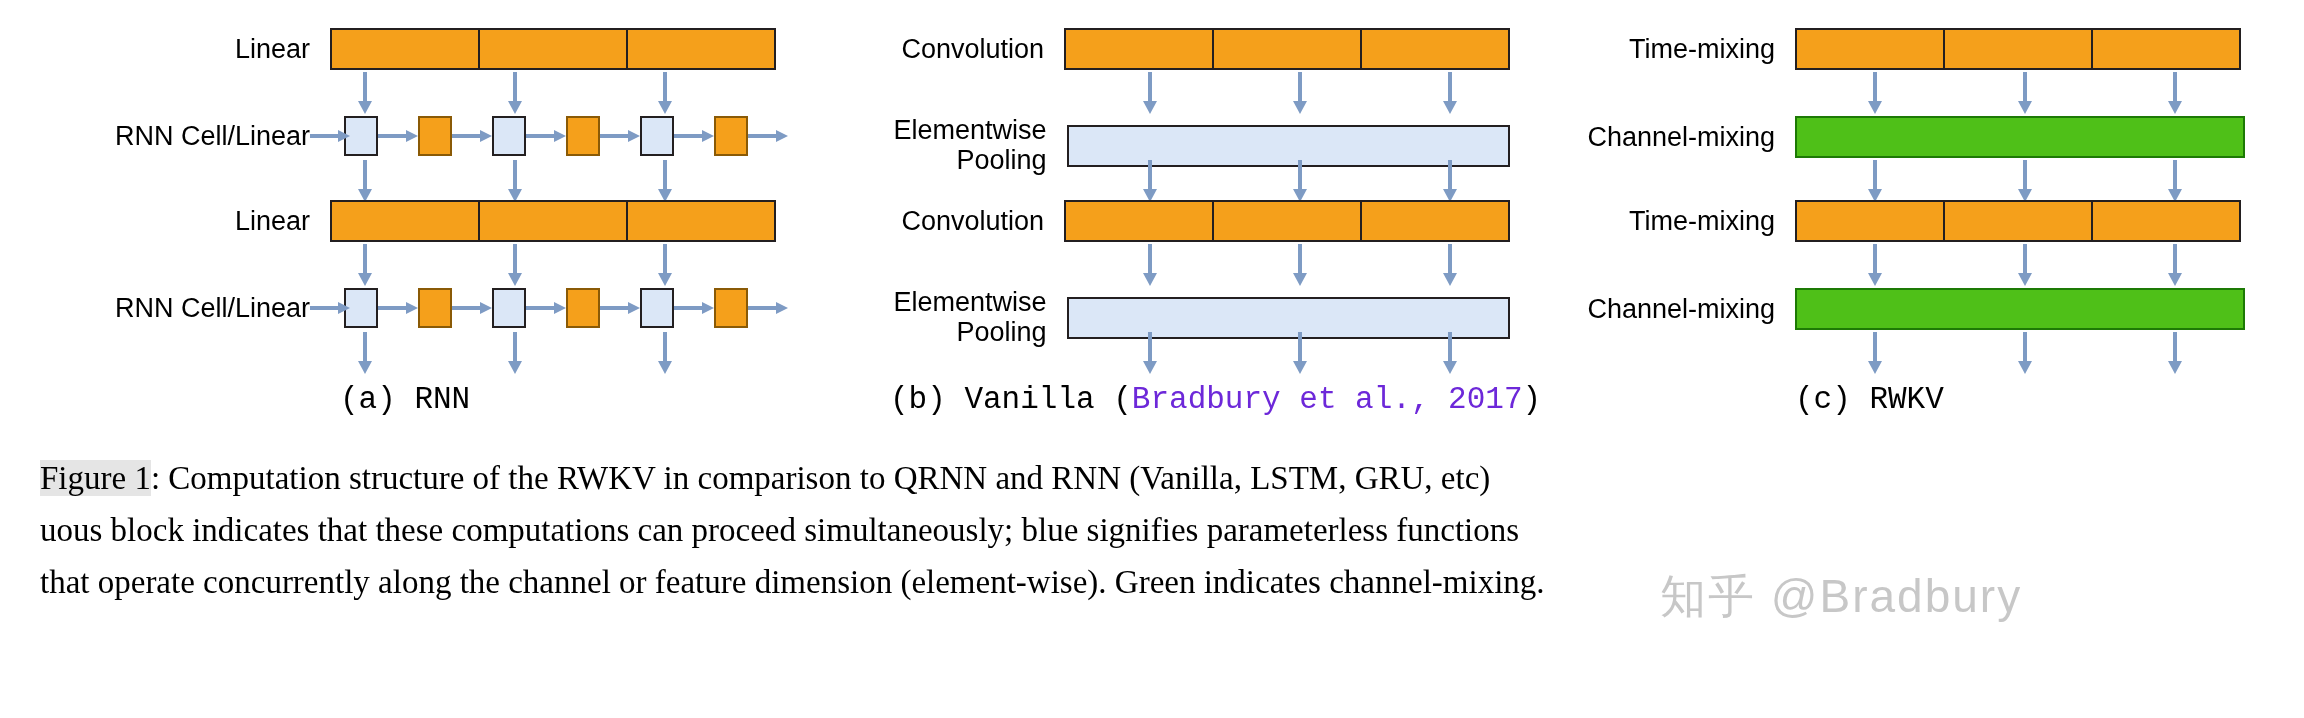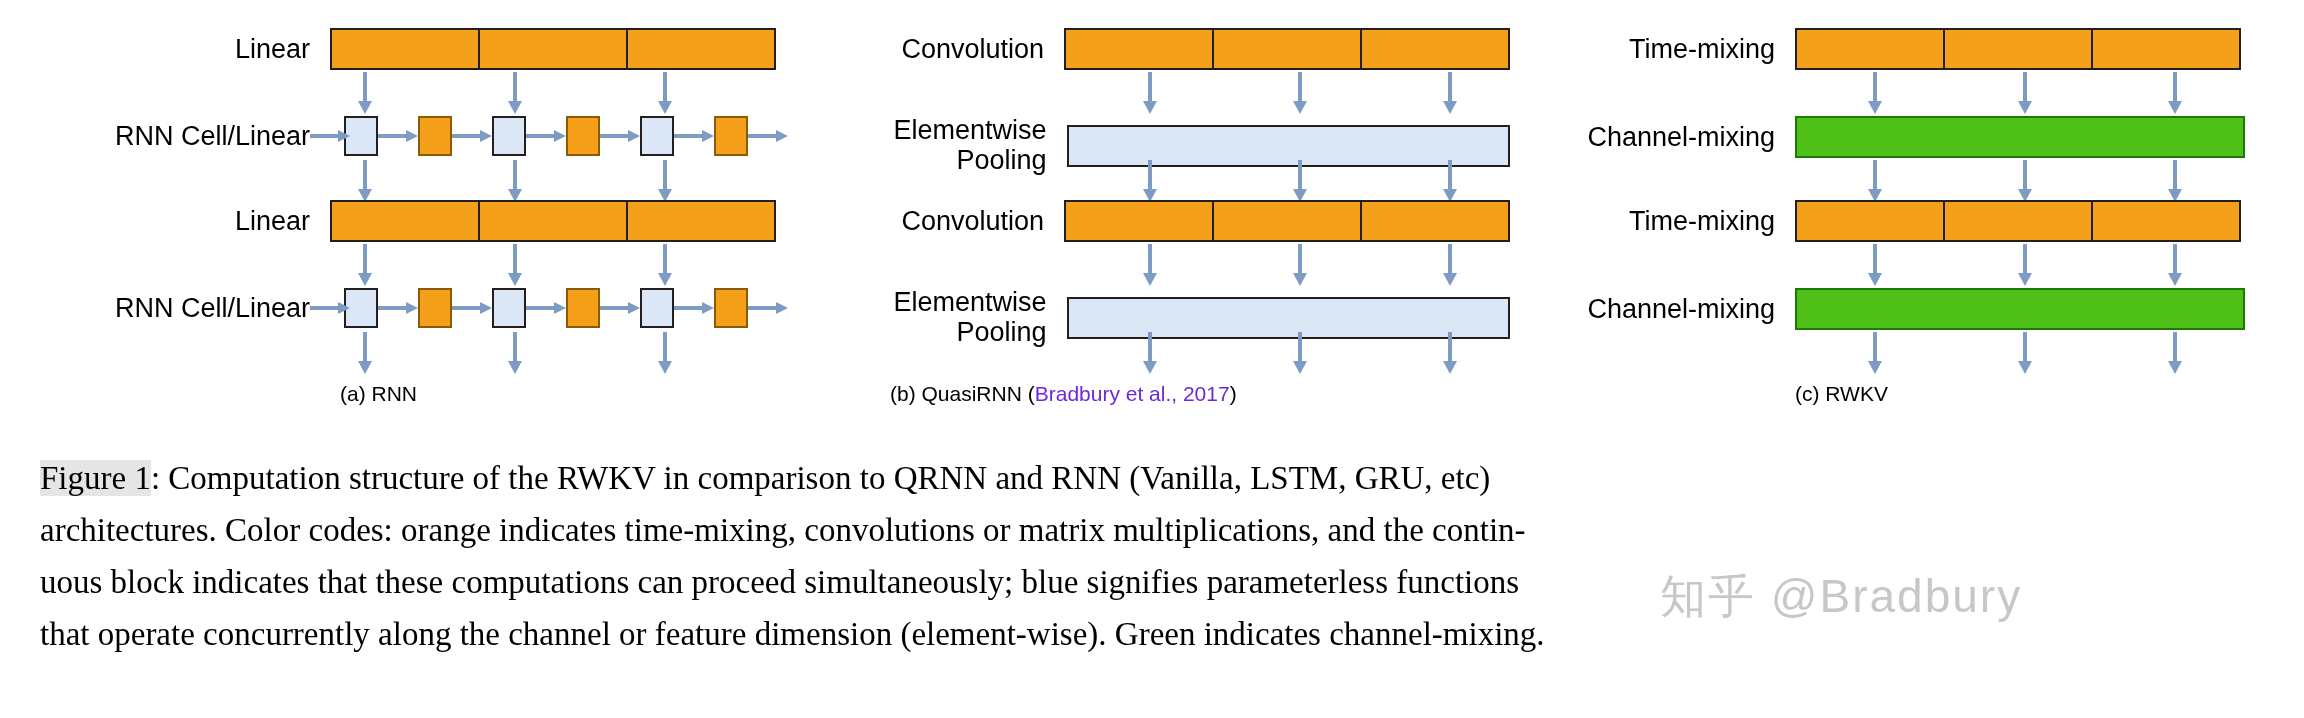--- a/index.html
+++ b/index.html
@@ -85,22 +85,22 @@
     position:absolute;left:0;
     width:0;height:0;
     border-left:7px solid transparent;
     border-right:7px solid transparent;
     border-top:13px solid #7e9bc4;
   }
 
   
   .subcap{
     position:absolute;
-    font-family:Liberation Sans, sans-serif;
-    font-size:21px;
+    font-family:Liberation Mono, monospace;
+    font-size:31px;
     color:#000;
     white-space:nowrap;
   }
   .cite{color:#6d28d9;}
 
   
   .caption{
     position:absolute;
     left:40px;top:452px;width:2230px;
     font-family:"Liberation Serif", serif;
@@ -450,31 +450,28 @@
           <div class="head" style="top:29px;"></div>
       </div>
       <div class="varrow" style="left:638px;top:332px;height:42px;">
         <div class="shaft" style="height:29px;"></div>
           <div class="head" style="top:29px;"></div>
       </div>
     </div>
 
     <div class="subcap" style="left:340px;top:382px;">(a) RNN</div>
 
-    <div class="subcap" style="left:890px;top:382px;"><span>(b) QuasiRNN </span><span>(</span><span class="cite">Bradbury et al., 2017</span><span>)</span></div>
+    <div class="subcap" style="left:890px;top:382px;"><span>(b) Vanilla </span><span>(</span><span class="cite">Bradbury et al., 2017</span><span>)</span></div>
 
     <div class="subcap" style="left:1795px;top:382px;">(c) RWKV</div>
   </div>
 
   <div class="caption">
     <span class="cap-line j">
         <span><span class="hl">Figure 1</span><span>: Computation structure of the RWKV in comparison to QRNN and RNN (Vanilla, LSTM, GRU, etc)</span></span>
-      </span>
-    <span class="cap-line j">
-        <span>architectures. Color codes: orange indicates time-mixing, convolutions or matrix multiplications, and the contin-</span>
       </span>
     <span class="cap-line j">
         <span>uous block indicates that these computations can proceed simultaneously; blue signifies parameterless functions</span>
       </span>
     <span class="cap-line j">
         <span>that operate concurrently along the channel or feature dimension (element-wise). Green indicates channel-mixing.</span>
       </span>
   </div>
 
   <div class="watermark">知乎 @Bradbury</div>

